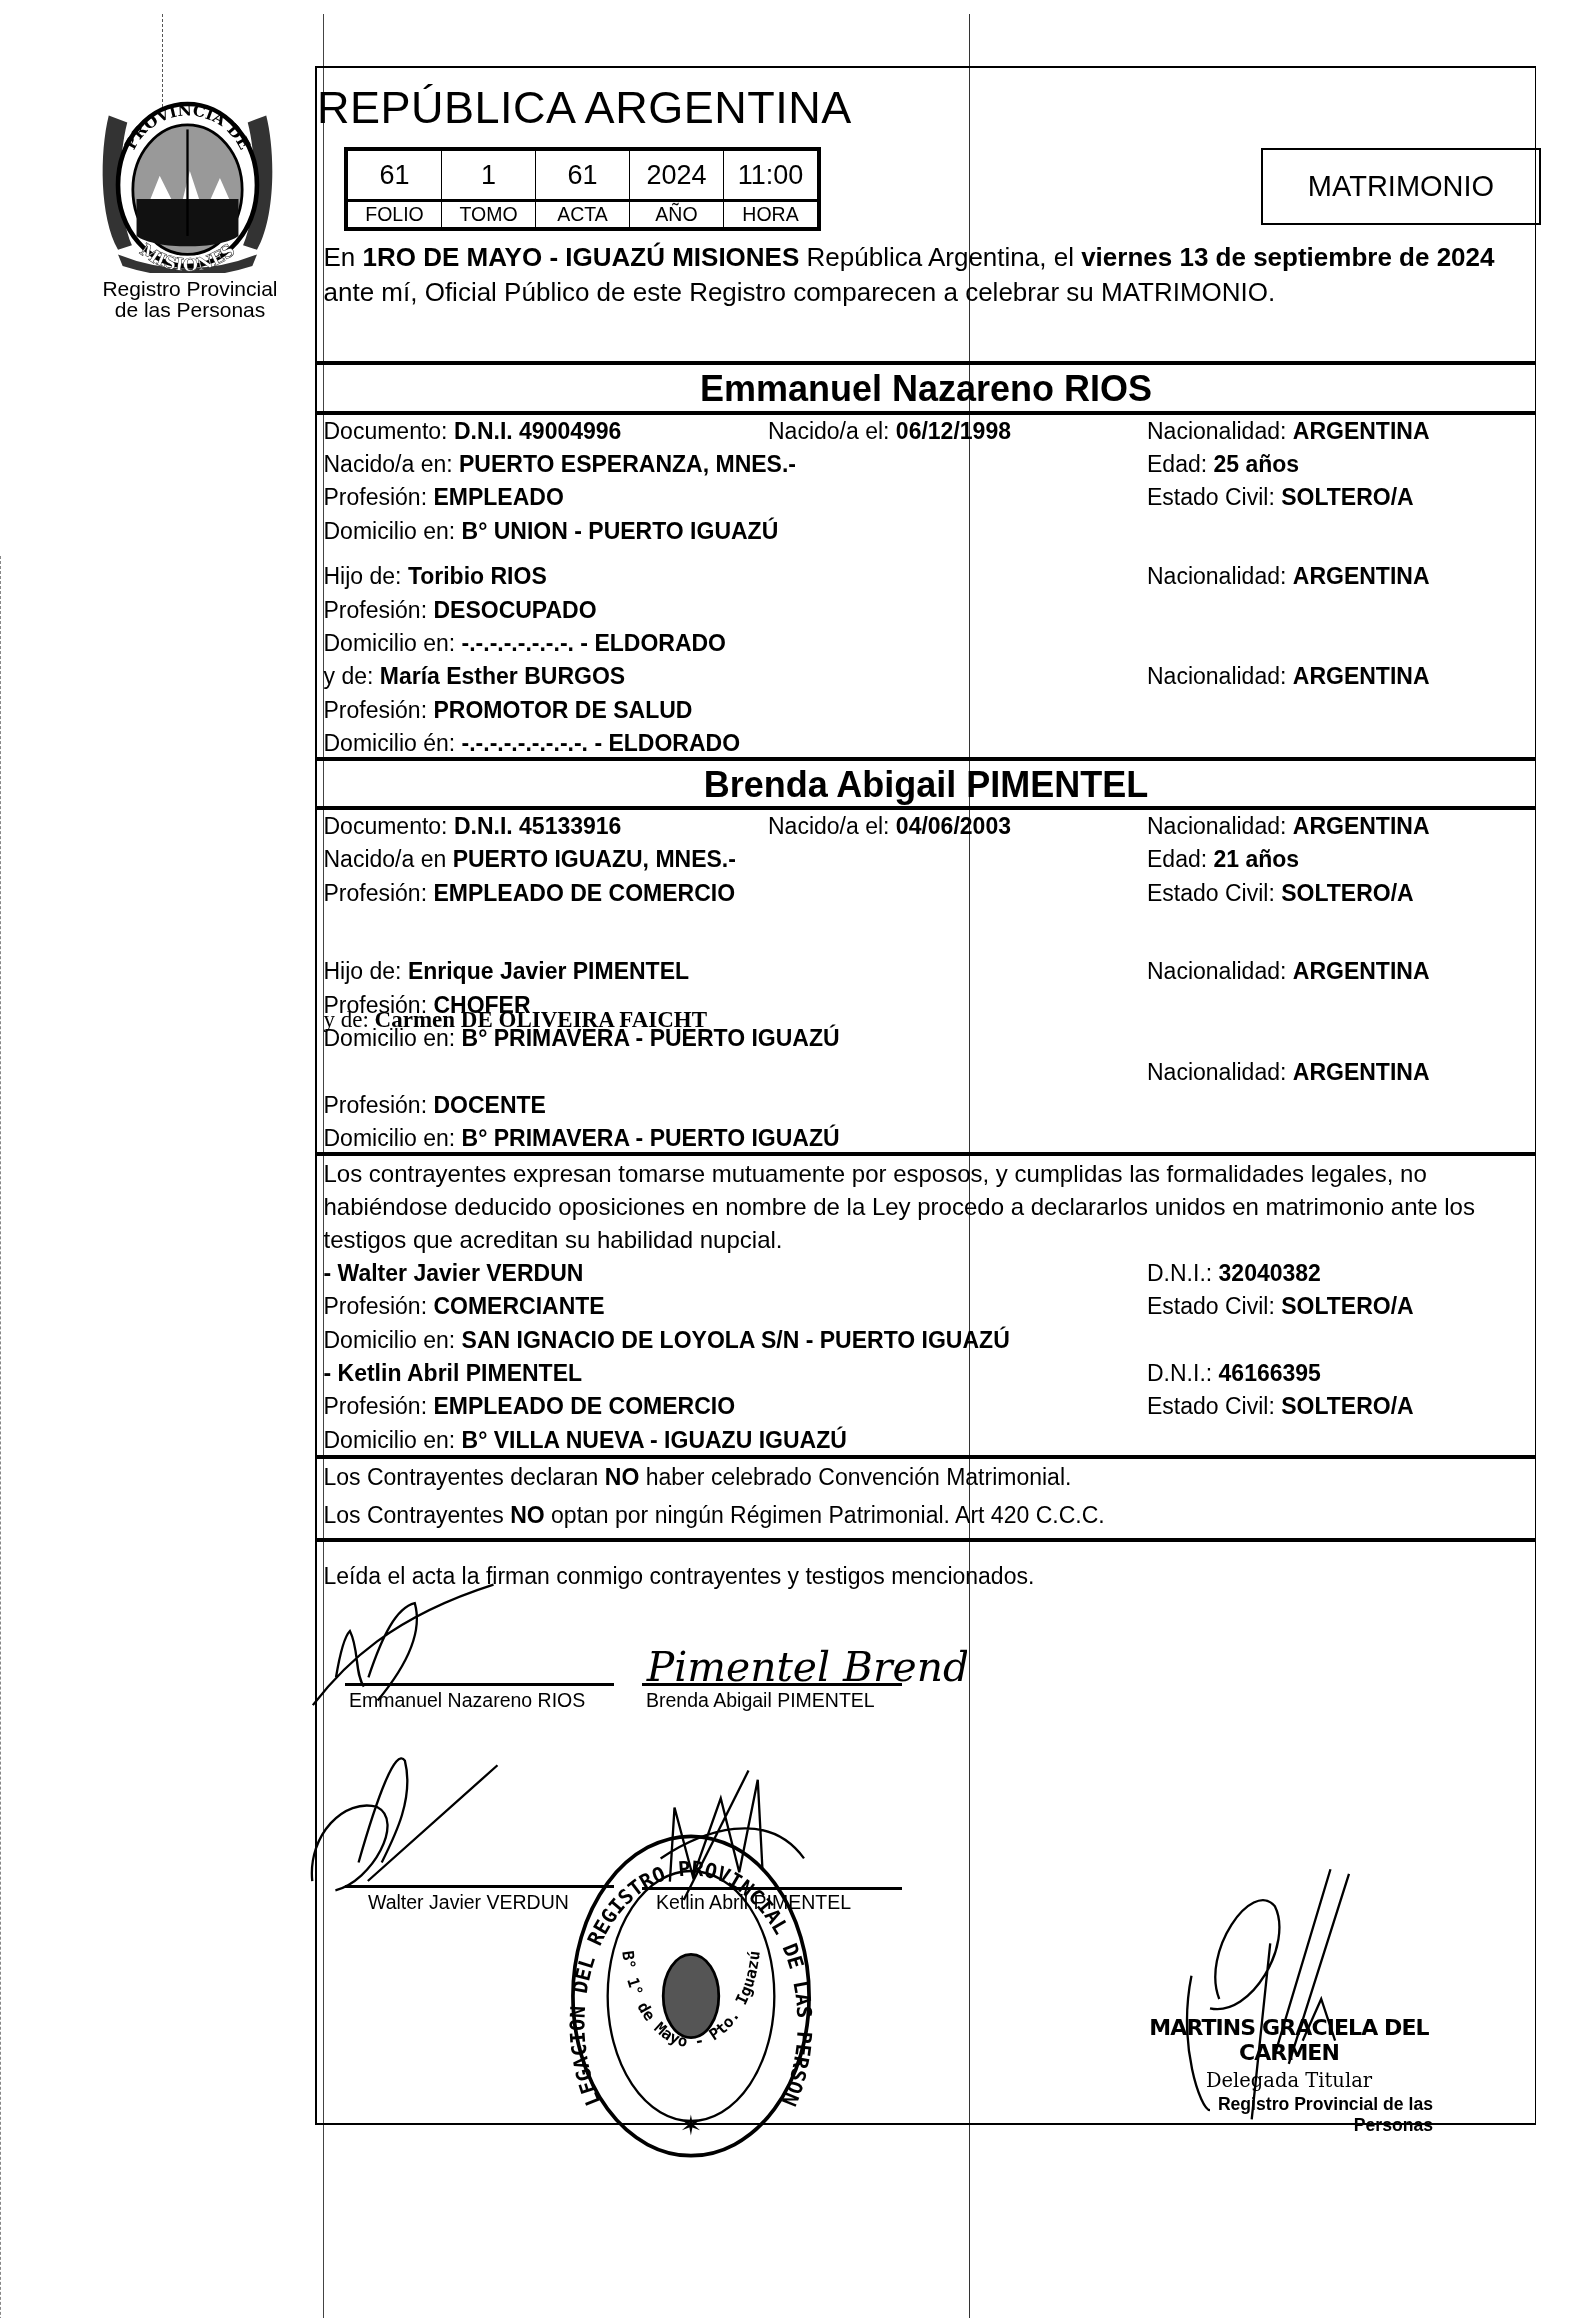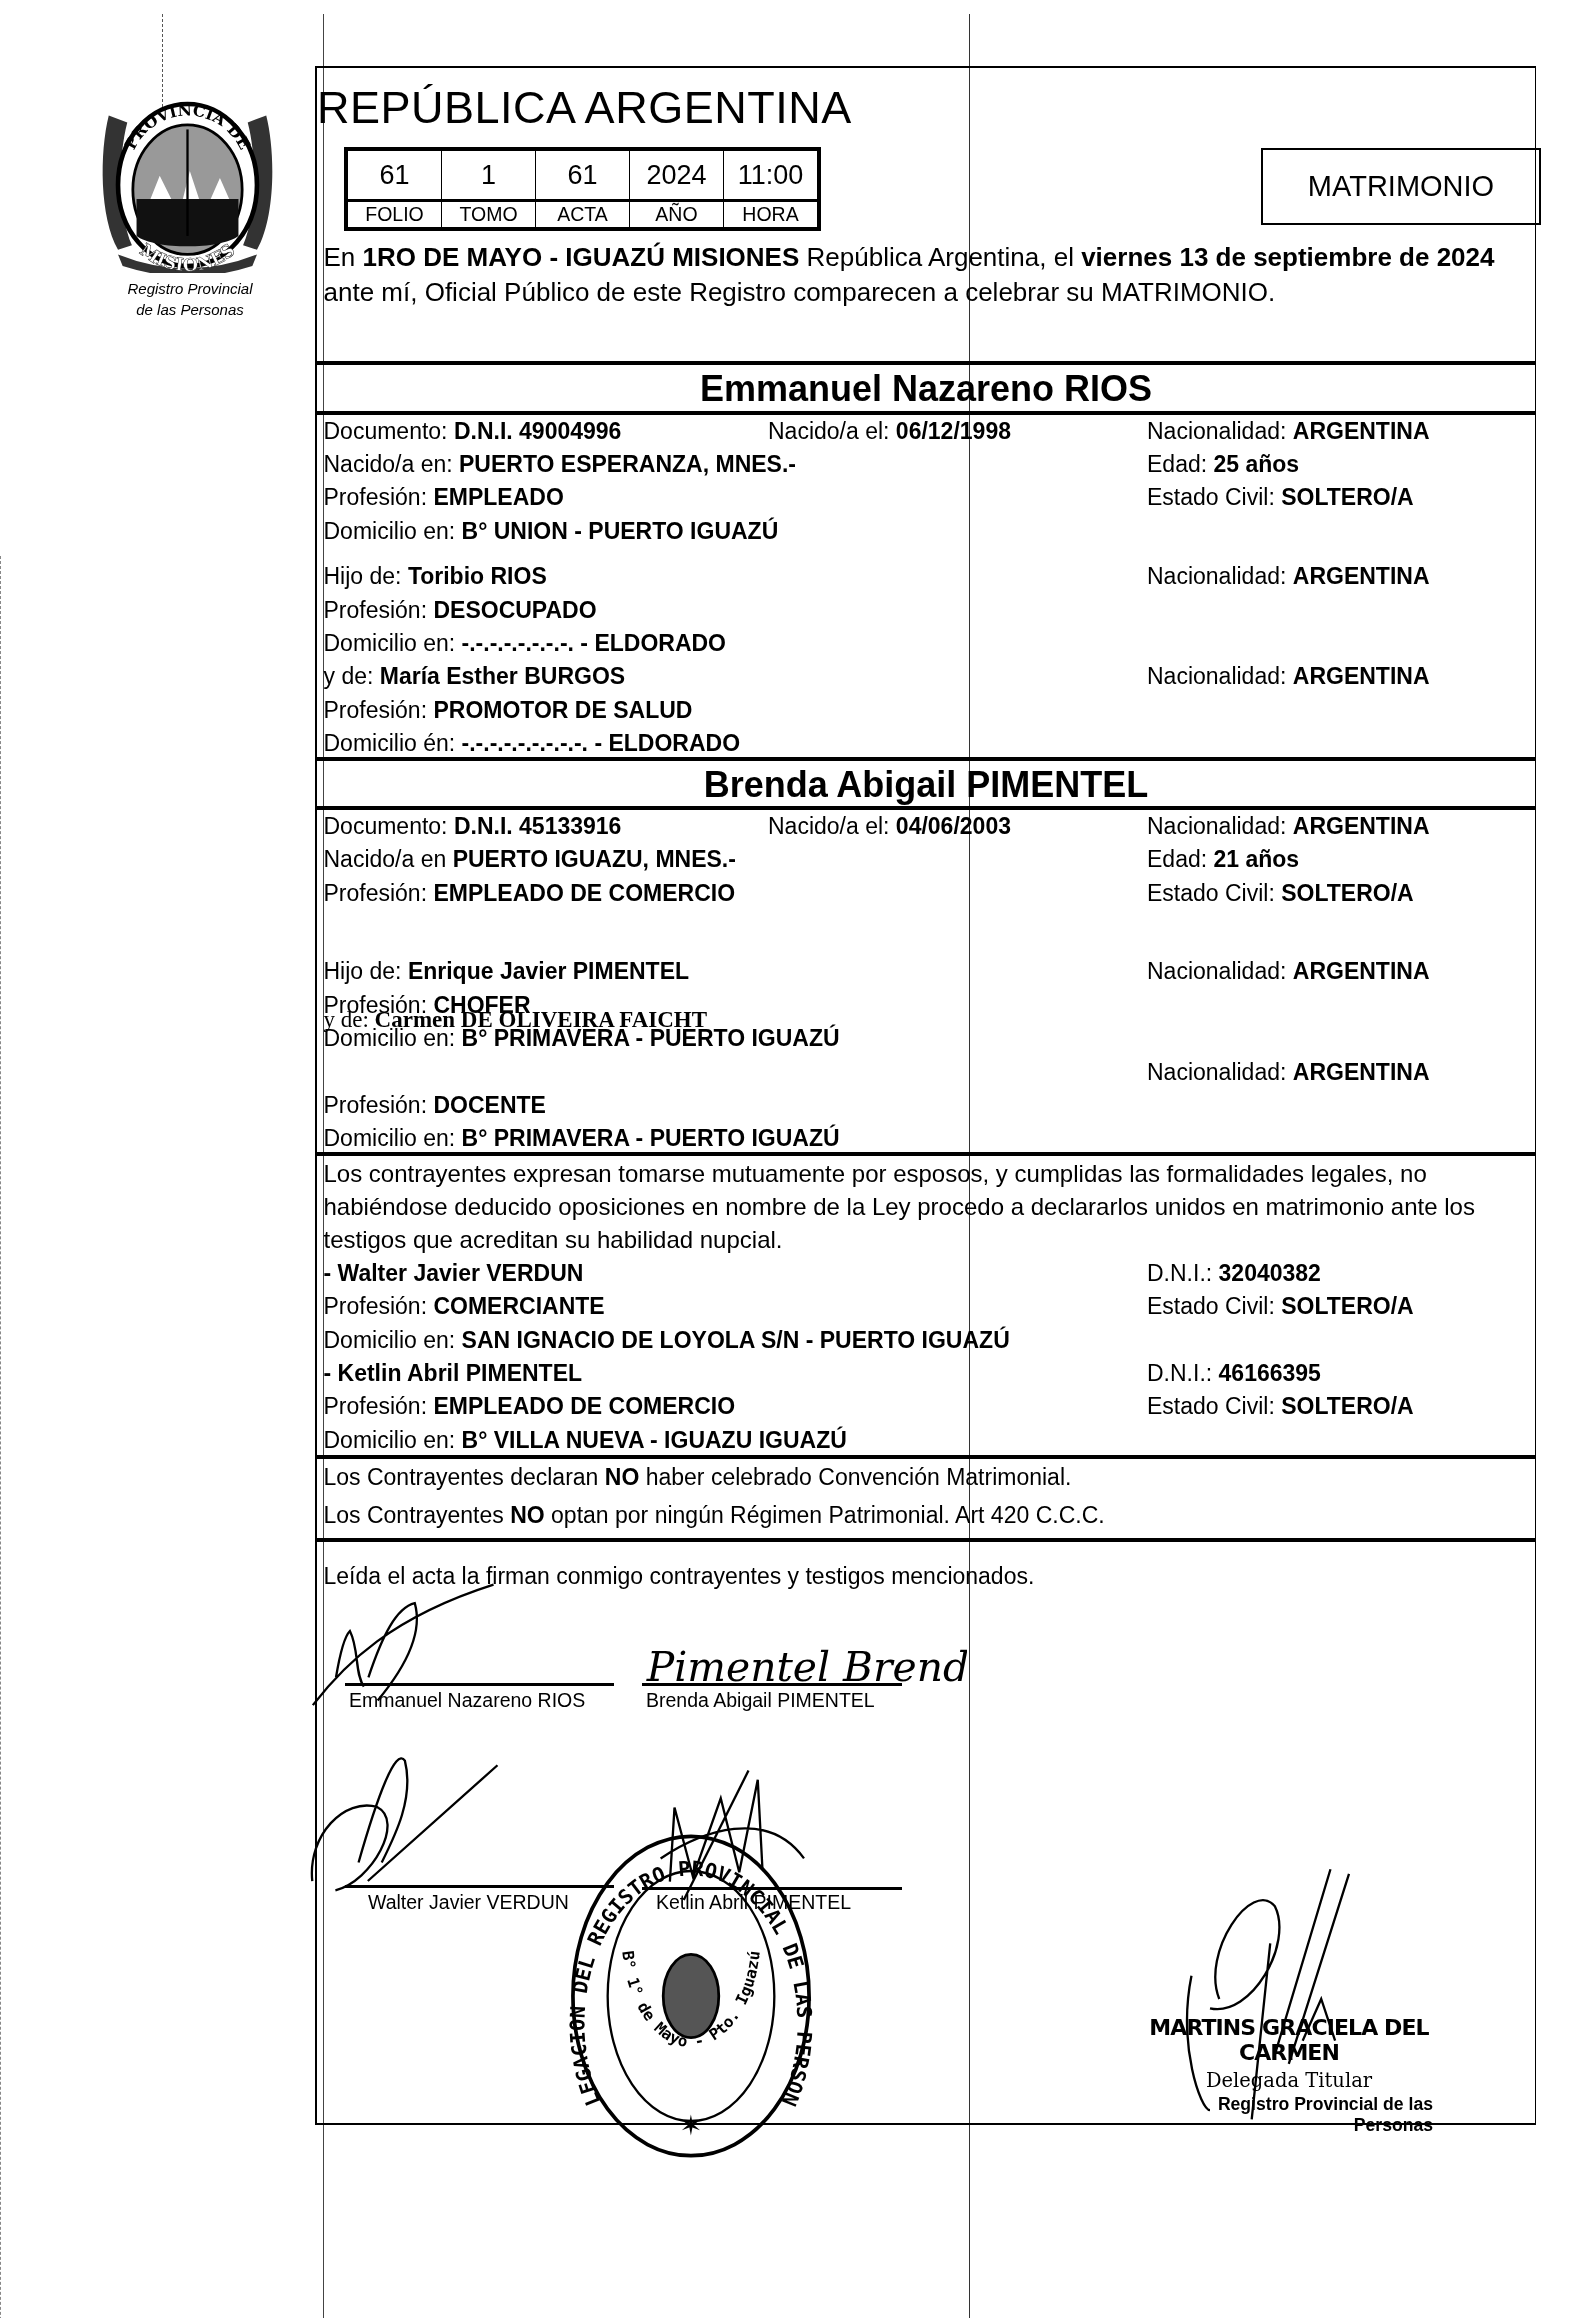--- a/index.html
+++ b/index.html
@@ -6,21 +6,21 @@
   body { width:1577px; height:2582px; position:relative; overflow:hidden;
          font-family:"Liberation Sans", sans-serif; color:#000; }
 
   
   .vline { position:absolute; width:1.4px; background:#222; }
   .dotline { position:absolute; width:1.4px; border-left:1.4px dashed #555; }
 
   
   .logo { position:absolute; left:90px; top:97px; width:195px; height:176px; }
   .logo-caption { position:absolute; left:74px; top:278px; width:232px; text-align:center;
-                  font-size:15px; line-height:21.3px;font-style:italic; }
+                  font-size:21px; line-height:21.3px; }
 
   
   .form { position:absolute; left:315px; top:66px; width:1221px; height:2059px;
           border:2.8px solid #000; border-right-width:1.9px; box-sizing:border-box; }
   .hr { position:absolute; left:0; right:0; height:3.7px; background:#000; }
 
   .title { position:absolute; left:0; right:0; top:14px; 
            font-size:45px; letter-spacing:0.5px; }
 
   .actbox { position:absolute; left:27px; top:79px; border:3.2px solid #000; border-collapse:collapse; }

